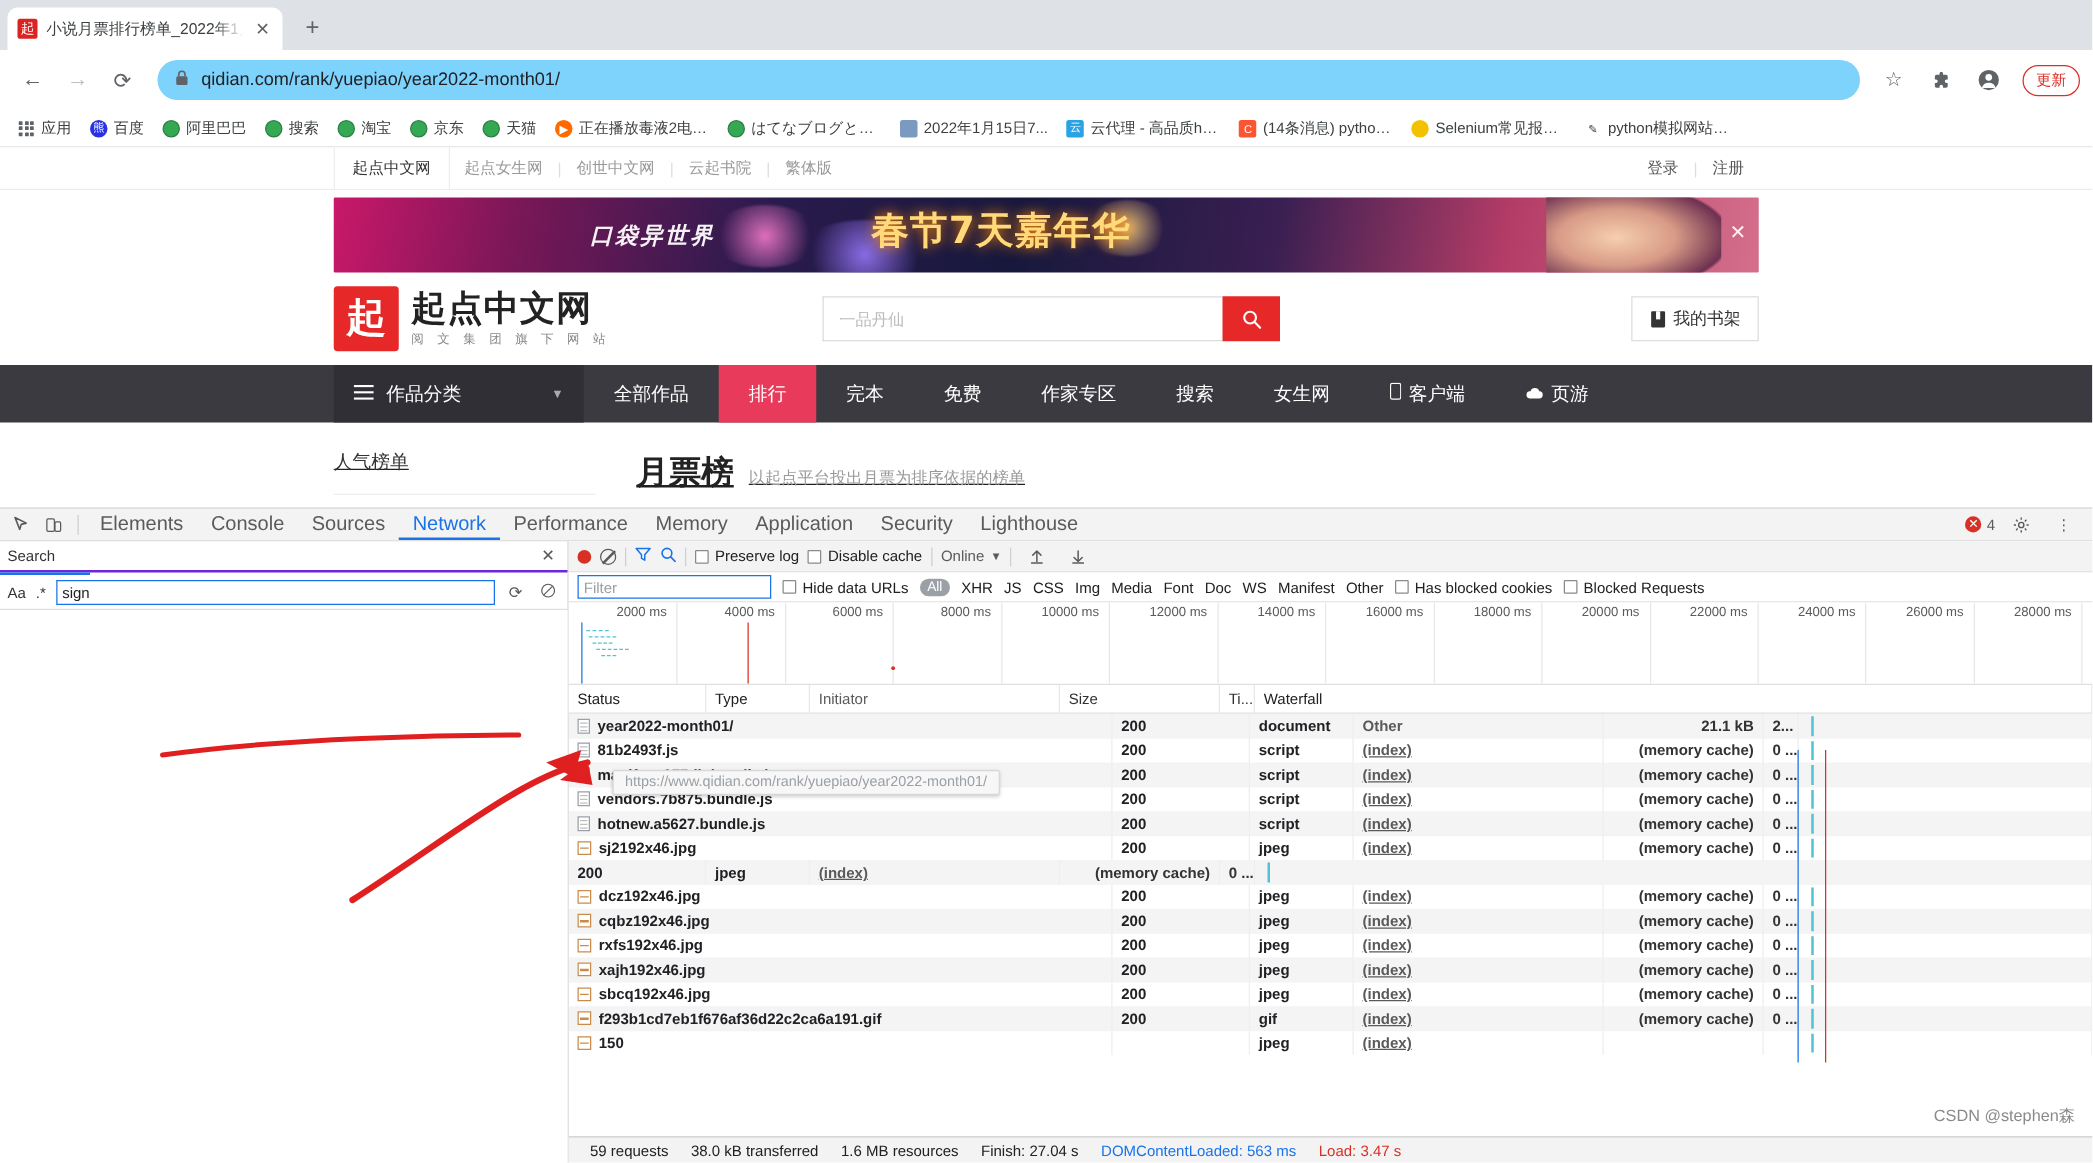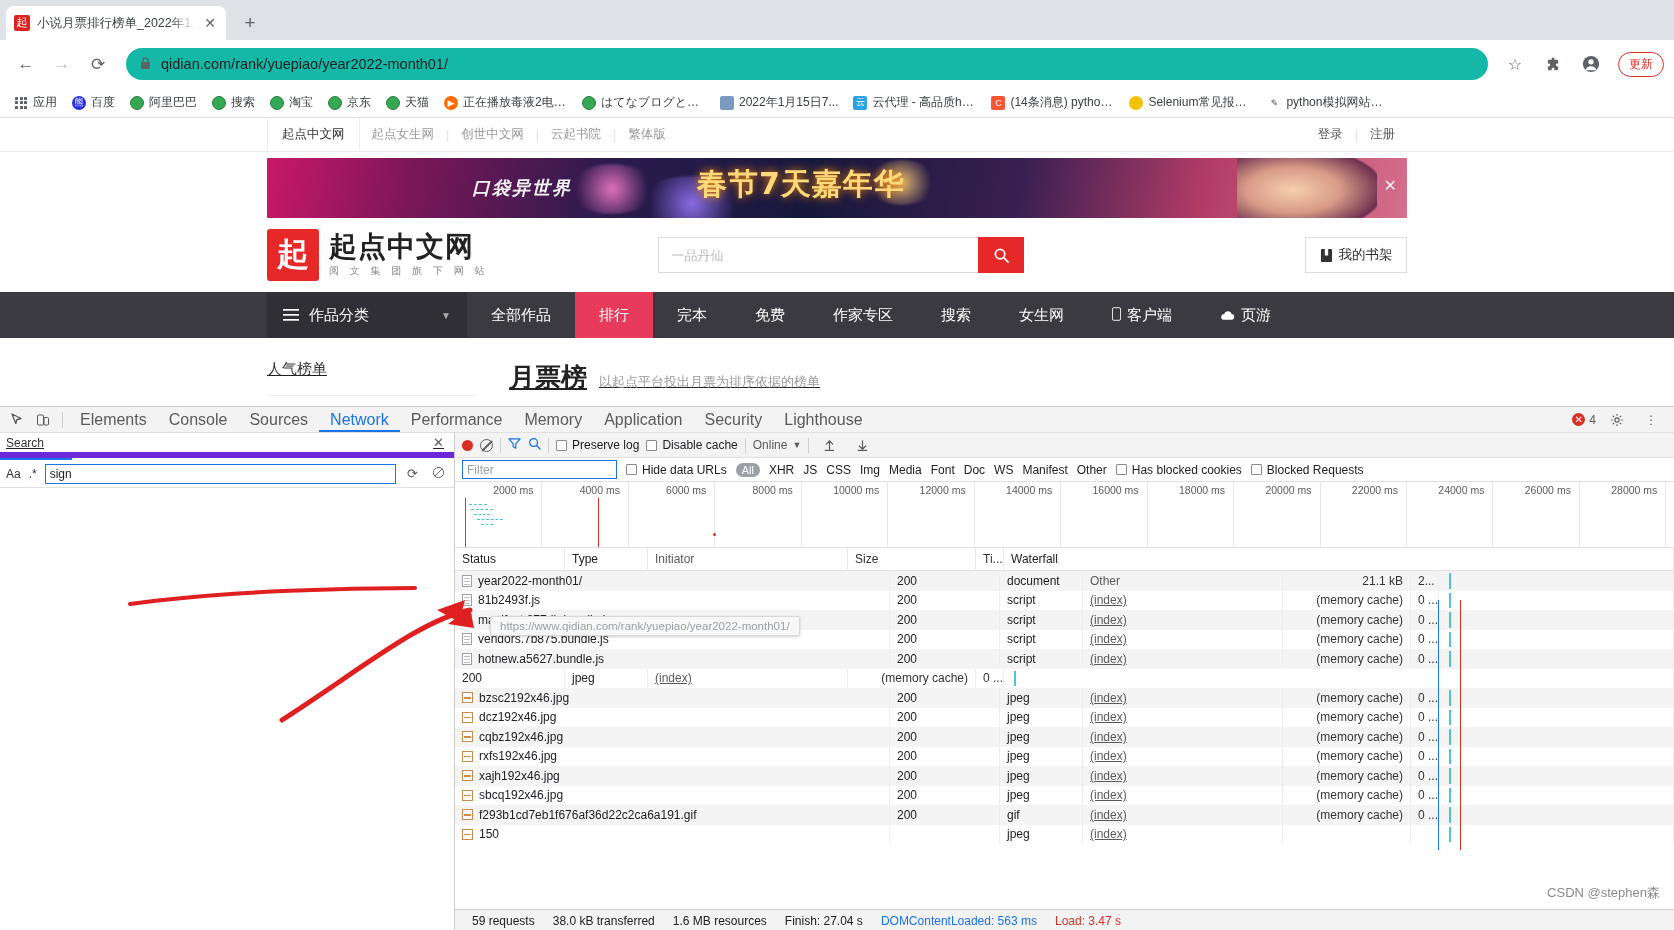--- a/index.html
+++ b/index.html
@@ -39,21 +39,21 @@
     font-size:19px; color:#5f6368; cursor:pointer; }
 
   .chrome-omnibar {
     height:48px; background:#fff; display:flex; align-items:center;
     padding:0 10px; gap:4px;
   }
   .nav-btn { width:32px; height:32px; display:flex; align-items:center; justify-content:center;
     color:#5f6368; font-size:17px; border-radius:50%; cursor:pointer; }
   .nav-btn.disabled { color:#bdc1c6; }
   .omnibox {
-    flex:1; height:32px; background:#14b8a6; border-radius:16px;
+    flex:1; height:32px; background:#7dd3fc; border-radius:16px;
     display:flex; align-items:center; padding:0 14px; gap:10px;
     margin:0 8px; font-size:14.5px; color:#202124; cursor:text;
   }
   .lock-icon { font-size:11px; color:#5f6368; }
   .omni-right { display:flex; align-items:center; gap:8px; }
   .icon-btn { width:30px; height:30px; display:flex; align-items:center; justify-content:center;
     color:#5f6368; font-size:16px; cursor:pointer; }
   .update-pill {
     border:1px solid #d93025; color:#d93025; border-radius:14px;
     padding:3px 10px; font-size:12px; margin-left:4px; cursor:pointer;
@@ -156,21 +156,21 @@
   .dt-tabs-right { margin-left:auto; display:flex; align-items:center; gap:8px; padding-right:10px; }
   .err-badge { display:flex; align-items:center; gap:4px; color:#5a5a5a; }
   .err-dot { width:13px; height:13px; border-radius:50%; background:#d93025; color:#fff;
     font-size:10px; line-height:13px; text-align:center; }
 
   .dt-body { display:flex; height:498px; }
   .dt-left { width:455px; border-right:1px solid #cdcdcd; display:flex; flex-direction:column; }
   .dt-right { flex:1; display:flex; flex-direction:column; background:#fff; }
 
   .srch-head { height:25px; display:flex; align-items:center; padding:0 6px;
-    border-bottom:6px solid #6d28d9;text-decoration:underline; }
+    border-bottom:2px solid #6d28d9; }
   .srch-head .lbl { font-size:12px; color:#333; }
   .srch-head .x { margin-left:auto; color:#5a5a5a; cursor:pointer; font-size:13px; padding:0 4px;}
   .srch-underline { height:2px; width:72px; background:#1a73e8; margin-left:0; }
   .srch-row { height:28px; display:flex; align-items:center; gap:8px; padding:0 6px;
     border-bottom:1px solid #e0e0e0; }
   .srch-row .aa { font-size:12px; color:#333; }
   .srch-row .rx { font-size:12px; color:#333; }
   .srch-row input { flex:1; height:20px; border:1px solid #1a73e8; padding:0 4px;
     font-size:12px; outline:none; font-family:"Liberation Sans",sans-serif; color:#222; }
   .srch-row .mini { color:#5a5a5a; cursor:pointer; font-size:13px; padding:0 3px; }
@@ -207,21 +207,21 @@
     padding-right:8px; white-space:nowrap; }
   .tl-evt-blue { position:absolute; top:16px; width:1px; bottom:0; background:#1a73e8; }
   .tl-evt-red { position:absolute; top:16px; width:1px; bottom:0; background:#d93025; }
   .tl-dot { position:absolute; width:3px; height:3px; border-radius:50%; background:#d93025; }
   .tl-bar { position:absolute; height:2px; background:#4fc3d1; }
 
   .tbl-head { height:23px; display:flex; align-items:center; border-bottom:1px solid #e0e0e0;
     background:#fff; font-size:12px; color:#202124; }
   .tbl-head > div { padding:0 7px; border-right:1px solid #e8e8e8; height:100%;
     display:flex; align-items:center; }
-  .rowarea { flex:1; overflow:hidden; }
+  .rowarea { flex:1; overflow:hidden;font-weight:bold; }
   .trow { height:19.5px; display:flex; align-items:center; font-size:12px; }
   .trow:nth-child(odd) { background:#f4f4f4; }
   .trow > div { padding:0 7px; height:100%; display:flex; align-items:center;
     border-right:1px solid #eee; overflow:hidden; white-space:nowrap; }
   .c-name { width:435px; gap:6px; }
   .c-status { width:110px; }
   .c-type { width:83px; }
   .c-init { width:200px; color:#5a5a5a; }
   .c-size { width:128px; justify-content:flex-end; color:#333; }
   .c-time { width:28px; color:#333; }
@@ -767,36 +767,36 @@
               <div class="c-init">
                 <a>(index)</a>
               </div>
               <div class="c-size">(memory cache)</div>
               <div class="c-time">0 ...</div>
               <div class="c-wf">
                 <div class="wf-blue" style="left: 10px;"></div>
               </div>
             </div>
             <div class="trow">
+              <div class="c-name">
+                <span class="imgico"></span>
+                <span>sj2192x46.jpg</span>
+              </div>
               <div class="c-status">200</div>
               <div class="c-type">jpeg</div>
               <div class="c-init">
                 <a>(index)</a>
               </div>
               <div class="c-size">(memory cache)</div>
               <div class="c-time">0 ...</div>
               <div class="c-wf">
                 <div class="wf-blue" style="left: 10px;"></div>
               </div>
             </div>
             <div class="trow">
-              <div class="c-name">
-                <span class="imgico"></span>
-                <span>bzsc2192x46.jpg</span>
-              </div>
               <div class="c-status">200</div>
               <div class="c-type">jpeg</div>
               <div class="c-init">
                 <a>(index)</a>
               </div>
               <div class="c-size">(memory cache)</div>
               <div class="c-time">0 ...</div>
               <div class="c-wf">
                 <div class="wf-blue" style="left: 10px;"></div>
               </div>

